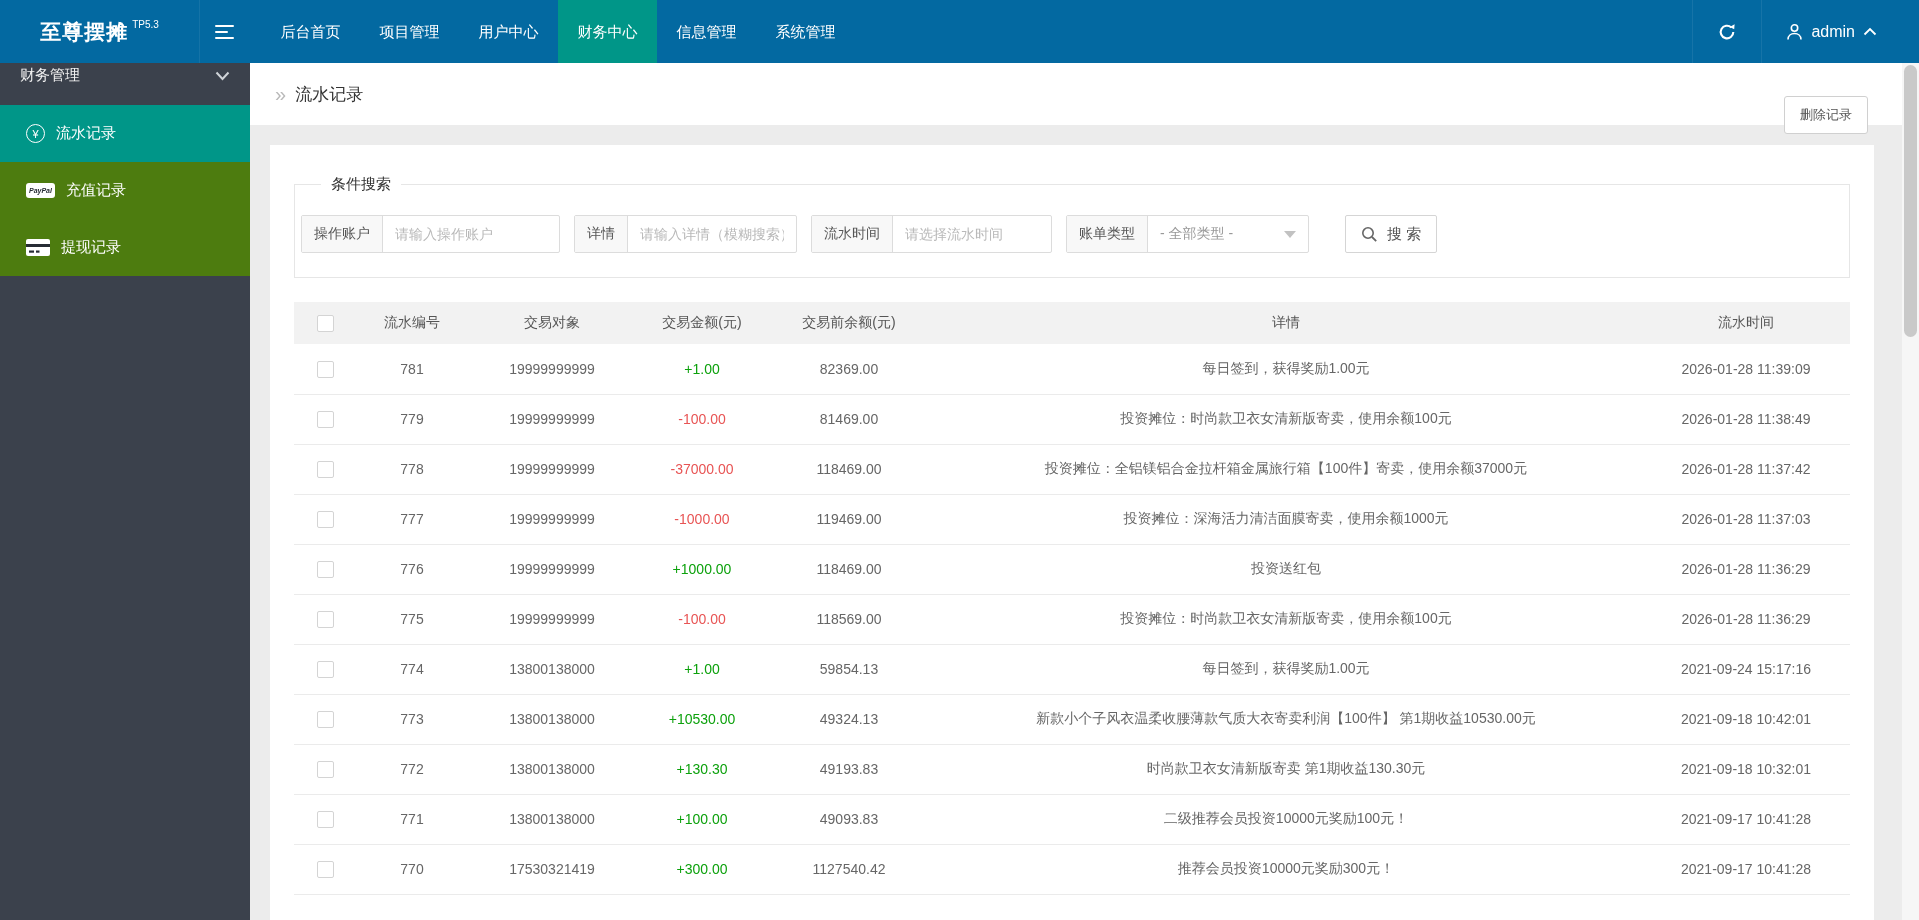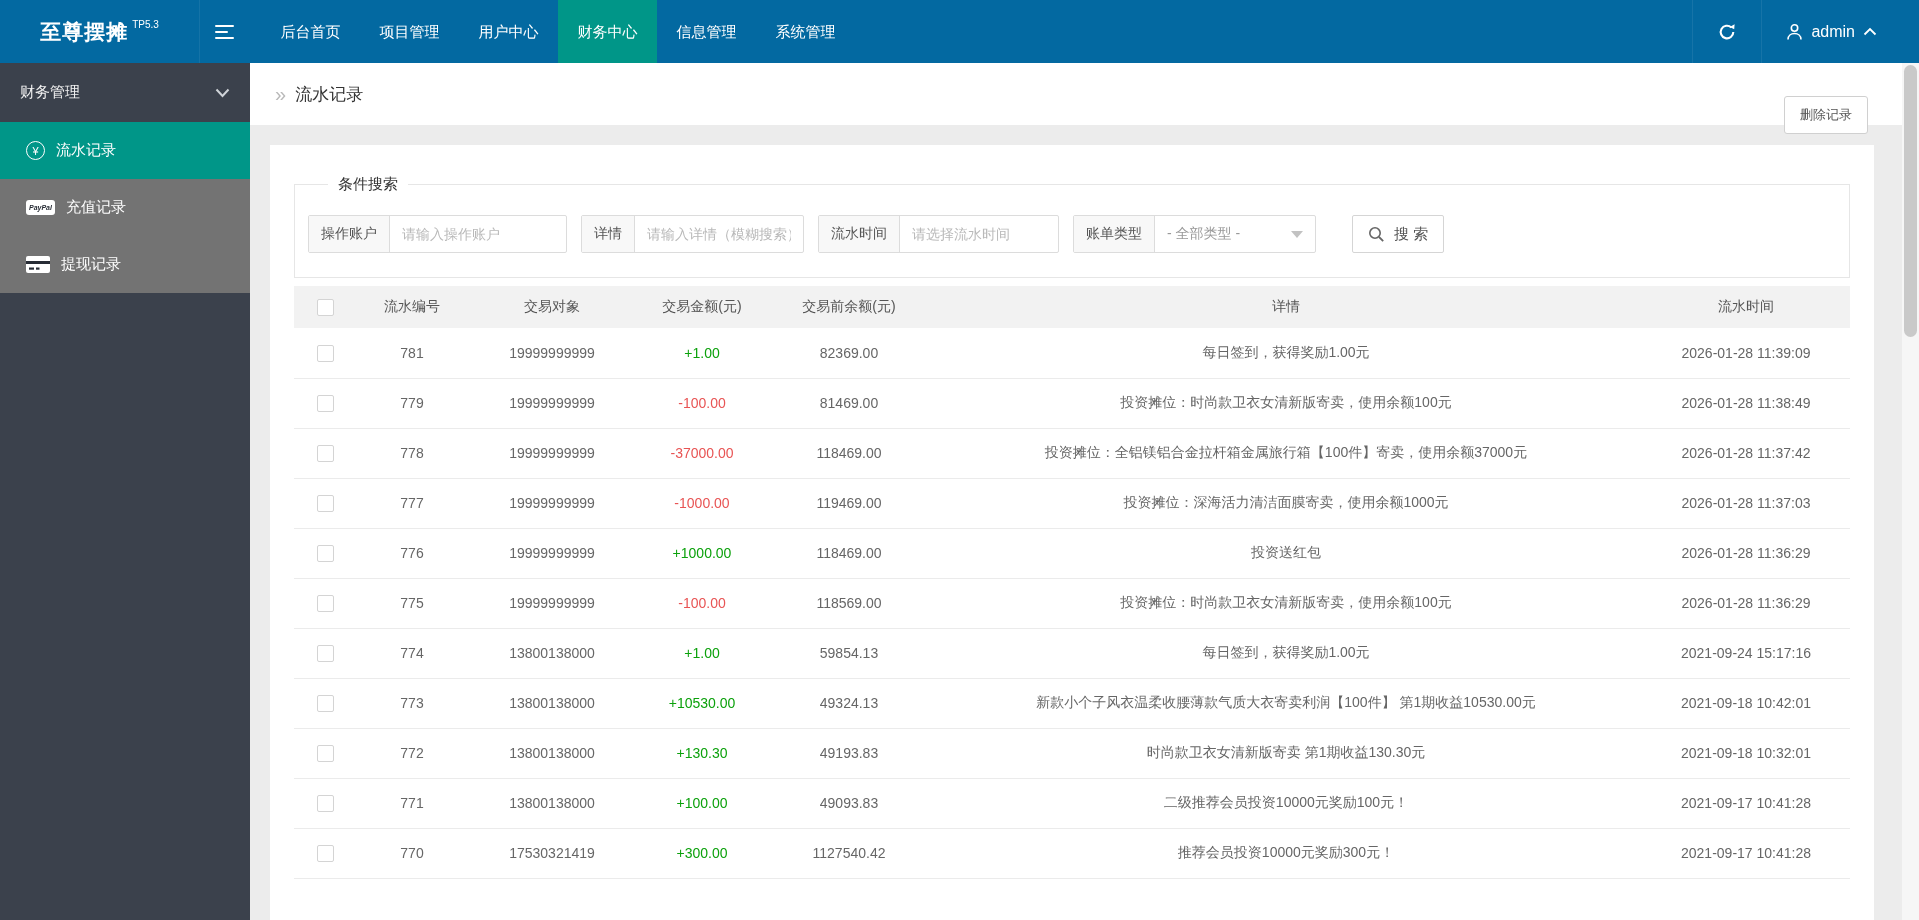--- a/index.html
+++ b/index.html
@@ -21,43 +21,43 @@
   .nav-item { width:99px; text-align:center; line-height:63px; color:#fff;
     font-size:15px; cursor:pointer; white-space:nowrap; }
   .nav-item.active { background:var(--accent,#009688); }
   .top-right { margin-left:auto; display:flex; align-items:center; height:100%; }
   .tdivider { width:1px; height:100%; background:rgba(255,255,255,.08); }
   .refresh { width:68px; height:100%; display:flex; align-items:center; justify-content:center; cursor:pointer; }
   .user { display:flex; align-items:center; gap:8px; color:#fff; font-size:16px;
     padding:0 42px 0 24px; cursor:pointer; }
 
   
-  .sidebar { position:absolute; top:63px; left:0; bottom:0; width:250px; background:#3b414c; }
+  .sidebar { position:absolute; top:46px; left:0; bottom:0; width:250px; background:#3b414c; }
   .side-group { height:59px; display:flex; align-items:center; padding:0 20px;
     color:#f2f2f2; font-size:15px; cursor:pointer; }
   .side-group .chev { margin-left:auto; }
   .side-item { height:57px; display:flex; align-items:center; padding-left:26px; gap:11px;
-    color:#fff; font-size:15px; background:#737373; cursor:pointer; }
+    color:#fff; font-size:15px; background:#4d7c0f; cursor:pointer; }
   .side-item.active { background:var(--accent,#009688); }
   .yen-circle { width:19px; height:19px; border:1.5px solid #fff; border-radius:50%;
     display:inline-flex; align-items:center; justify-content:center; font-size:11px; color:#fff; }
   .pp-badge { background:#fff; color:#272c35; border-radius:3px; font-size:7px;
     font-weight:bold; font-style:italic; padding:4px 3px; line-height:1; }
   .side-icon { display:inline-flex; align-items:center; }
 
   
   .main { position:absolute; left:250px; top:63px; right:17px; bottom:0; overflow:hidden; }
   .crumb { height:62px; background:#fff; display:flex; align-items:center; padding:0 34px 0 25px; }
   .crumb-arrow { color:#b9b9b9; font-size:20px; margin-right:9px; }
   .crumb-title { font-size:17px; color:#333; }
   .del-btn { margin-left:auto; background:#fff; border:1px solid #d0d0d0; border-radius:3px;
     padding:9px 15px; font-size:13px; color:#555; cursor:pointer;margin-top:41px; }
   .card { margin:20px 28px 0 20px; background:#fff; padding:24px 24px 0; min-height:900px; }
 
-  fieldset.cond { border:1px solid #e6e6e6; margin:6px 0 8px; padding:21px 13px 24px; }
+  fieldset.cond { border:1px solid #e6e6e6; margin:6px 0 24px; padding:21px 6px 24px; }
   fieldset.cond legend { margin-left:20px; padding:0 10px; font-size:15px; color:#333; }
   .srow { display:flex; align-items:center; gap:14px; }
   .sgroup { display:flex; align-items:stretch; border:1px solid #dcdcdc; border-radius:2px; height:38px; background:#fff; }
   .saddon { background:#f8f8f8; border-right:1px solid #dcdcdc; display:flex; align-items:center;
     padding:0 12px; font-size:14px; color:#555; white-space:nowrap; }
   .sinput { border:none; outline:none; padding:0 12px; font-size:14px; color:#737373; background:transparent; }
   .sinput::placeholder { color:#b9b9b9; }
   .sselect { display:flex; align-items:center; padding:0 12px; font-size:14px; color:#999; cursor:pointer; }
   .sselect .sel-caret { margin-left:auto; width:0; height:0; border-left:6px solid transparent;
     border-right:6px solid transparent; border-top:7px solid #c2c2c2; }

